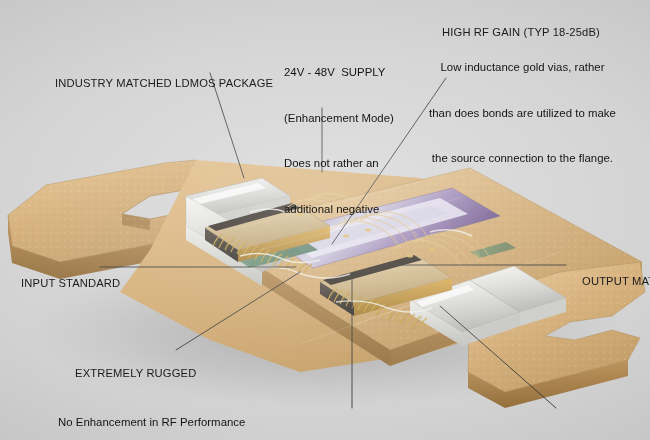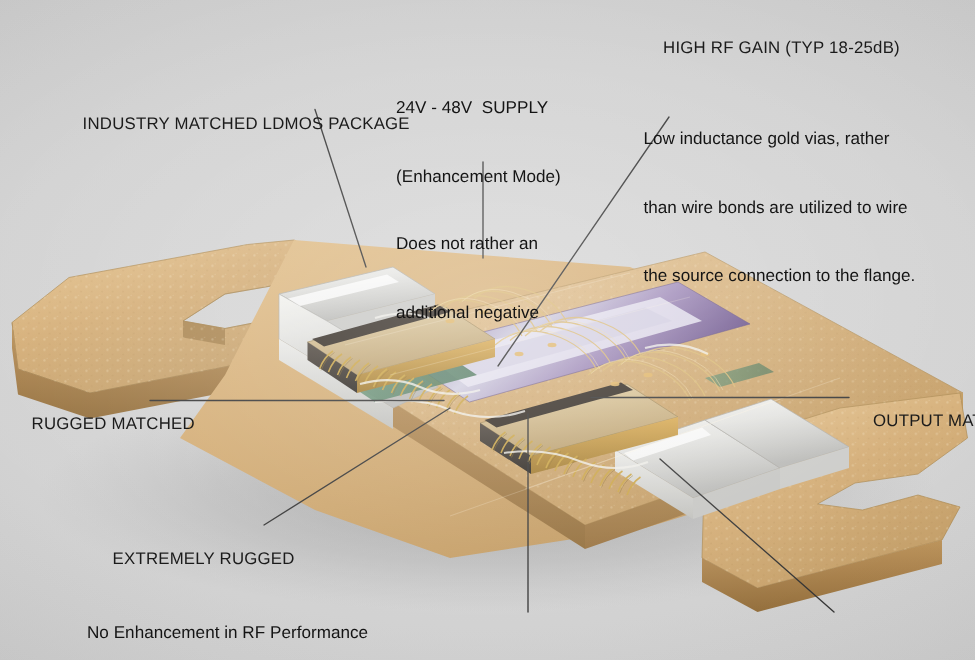--- a/index.html
+++ b/index.html
@@ -336,39 +336,39 @@
     </g>
   </svg>
 
   <div class="bg-vignette"></div>
 
 
   <div class="callout cap" style="left:42px;top:61px;">
     <span>INDUSTRY MATCHED LDMOS PACKAGE</span>
   </div>
 
-  <div class="callout para" style="left:264px;top:35px;">
+  <div class="callout para" style="left:284px;top:35px;">
     <div>24V - 48V  SUPPLY</div>
     <div>(Enhancement Mode)</div>
     <div>Does not rather an</div>
     <div>additional negative</div>
   </div>
 
   <div class="callout cap" style="left:429px;top:10px;">
     <span>HIGH RF GAIN (TYP 18-25dB)</span>
   </div>
 
-  <div class="callout para" style="left:429px;top:56px;">
+  <div class="callout para" style="left:429px;top:30px;text-align:center;">
     <div>Low inductance gold vias, rather</div>
-    <div>than wire bonds are utilized to wire</div>
+    <div>than does bonds are utilized to make</div>
     <div>the source connection to the flange.</div>
   </div>
 
   <div class="callout cap" style="left:8px;top:261px;">
-    <span>RUGGED MATCHED</span>
+    <span>INPUT STANDARD</span>
   </div>
 
   <div class="callout cap" style="left:569px;top:259px;">
     <span>OUTPUT MATCHED</span>
   </div>
 
   <div class="callout cap" style="left:62px;top:351px;">
     <span>EXTREMELY RUGGED</span>
   </div>
 

